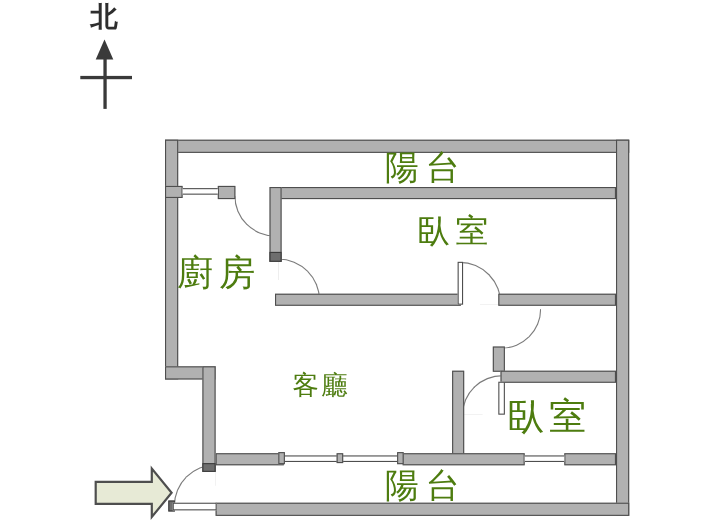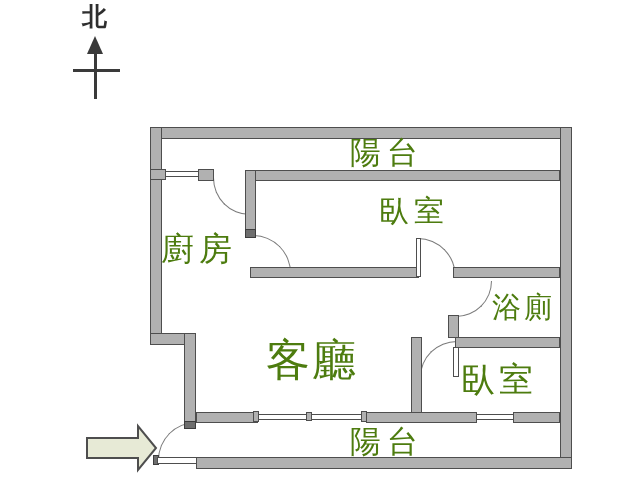--- a/index.html
+++ b/index.html
@@ -81,18 +81,17 @@
   <div class="arc tl" style="left:158px;top:422px;width:38px;height:38px;"></div>
   <div class="leaf" style="left:157px;top:457px;width:40px;height:7px;"></div>
 
   <svg id="entry-arrow" width="76" height="52" viewBox="0 0 76 52">
     <polygon points="3,16 54,16 54,4 72,26 54,48 54,36 3,36" fill="#e7ead6" stroke="#4e4e4e" stroke-width="2" stroke-linejoin="miter"></polygon>
   </svg>
 
   <div class="room-label" style="left:350px;top:137px;font-size:31px;letter-spacing:6px;">陽台</div>
   <div class="room-label" style="left:379px;top:196px;font-size:30px;letter-spacing:5px;">臥室</div>
   <div class="room-label" style="left:161px;top:233px;font-size:33px;letter-spacing:5px;">廚房</div>
-  <div class="room-label" style="left:266px;top:339px;font-size:44px;letter-spacing:2px;">客廳</div>
-  <div class="room-label" style="left:492px;top:293px;font-size:29px;letter-spacing:3px;">浴廁</div>
+  <div class="room-label" style="left:266px;top:339px;font-size:24px;letter-spacing:2px;">客廳</div>
   <div class="room-label" style="left:461px;top:363px;font-size:34px;letter-spacing:4px;">臥室</div>
   <div class="room-label" style="left:350px;top:426px;font-size:31px;letter-spacing:6px;">陽台</div>
 
 </div>
 
 </body></html>

